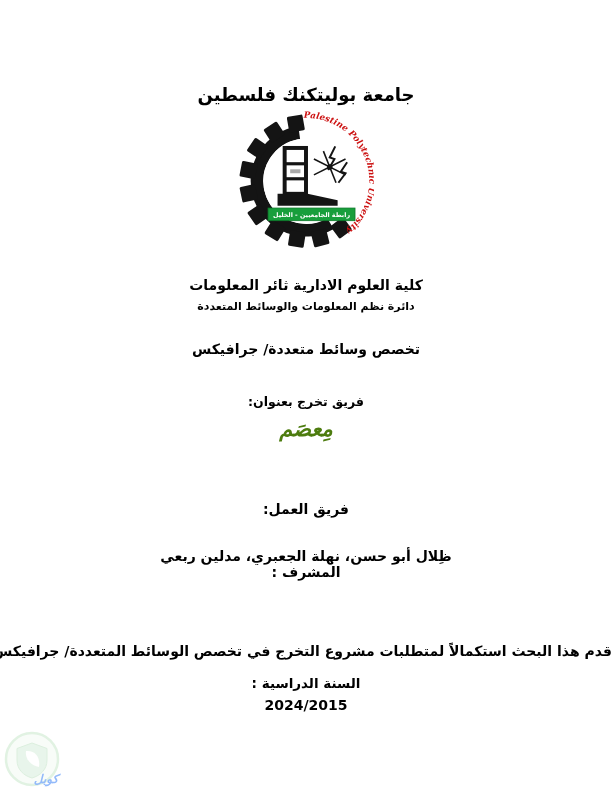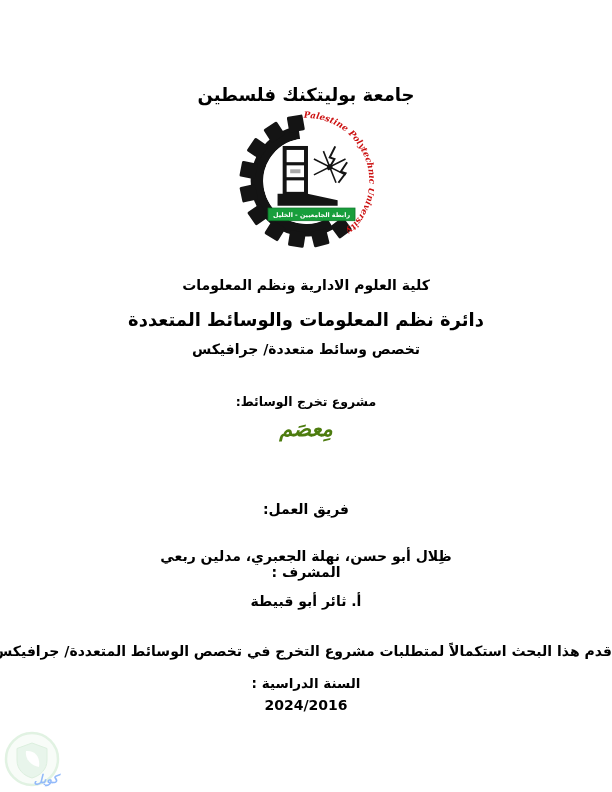--- a/index.html
+++ b/index.html
@@ -14,21 +14,21 @@
   .line{
     position:absolute;left:0;right:0;
     text-align:center;
     direction:rtl;
     font-weight:bold;
     line-height:1.3;
     white-space:nowrap;
   }
   .university-name{top:83px;font-size:18px;}
   .college-line{top:276px;font-size:14px;}
-  .department-line{top:308px;font-size:18px;}
+  .department-line{top:300px;font-size:11px;}
   .major-line{top:340px;font-size:14px;}
   .project-label{top:394px;font-size:12.5px;}
   .project-title{top:416px;font-size:21px;color:#4d7c0f;font-style:italic;}
   .team-label{top:500px;font-size:14px;}
   .team-members{top:507px;font-size:14px;margin-top:40px;}
   .supervisor-label{top:563px;font-size:14px;}
   .supervisor-name{top:592px;font-size:14px;}
   .submission-note{top:642px;font-size:14px;}
   .year-label{top:675px;font-size:13.5px;}
   .year-value{top:696px;font-size:14px;direction:ltr;}
@@ -129,36 +129,35 @@
 
       <text class="arc-text-en">
         <textPath href="#arcEN">Palestine Polytechnic University</textPath>
       </text>
       <text class="arc-text-ar" direction="rtl">
         <textPath href="#arcAR">بوليتكنك فلسطين</textPath>
       </text>
     </svg>
   </div>
 
-  <div class="line college-line">كلية العلوم الادارية ونظم المعلومات</div>
+  <div class="line college-line">كلية العلوم الادارية ثائر المعلومات</div>
   <div class="line department-line">دائرة نظم المعلومات والوسائط المتعددة</div>
   <div class="line major-line">تخصص وسائط متعددة/ جرافيكس</div>
 
-  <div class="line project-label">مشروع تخرج الوسائط:</div>
+  <div class="line project-label">فريق تخرج بعنوان:</div>
   <div class="line project-title">مِعصَم</div>
 
   <div class="line team-label">فريق العمل:</div>
   <div class="line team-members">ظِلال أبو حسن، نهلة الجعبري، مدلين ربعي</div>
 
   <div class="line supervisor-label">المشرف :</div>
-  <div class="line supervisor-name">أ. ثائر أبو قبيطة</div>
 
   <div class="line submission-note">قدم هذا البحث استكمالاً لمتطلبات مشروع التخرج في تخصص الوسائط المتعددة/ جرافيكس</div>
   <div class="line year-label">السنة الدراسية :</div>
-  <div class="line year-value" dir="ltr">2024/2016</div>
+  <div class="line year-value" dir="ltr">2024/2015</div>
 
   <div class="watermark">
     <svg width="62" height="62" viewBox="0 0 62 62" xmlns="http://www.w3.org/2000/svg">
       <circle cx="30" cy="29" r="26" fill="#f4faf4" stroke="#c9e8cc" stroke-width="2.5"></circle>
       <path d="M30 13 L45 18.5 V30 C45 39.5 38.5 45.5 30 48 C21.5 45.5 15 39.5 15 30 V18.5 Z" fill="#d7eedb" stroke="#bfe3c4" stroke-width="1"></path>
       <path d="M24 21 C33.5 20 38.5 27.5 37 37 C28.5 35.5 22.8 28.5 24 21 Z" fill="#ffffff"></path>
     </svg>
     <div class="watermark-text">كوبل</div>
   </div>
 

